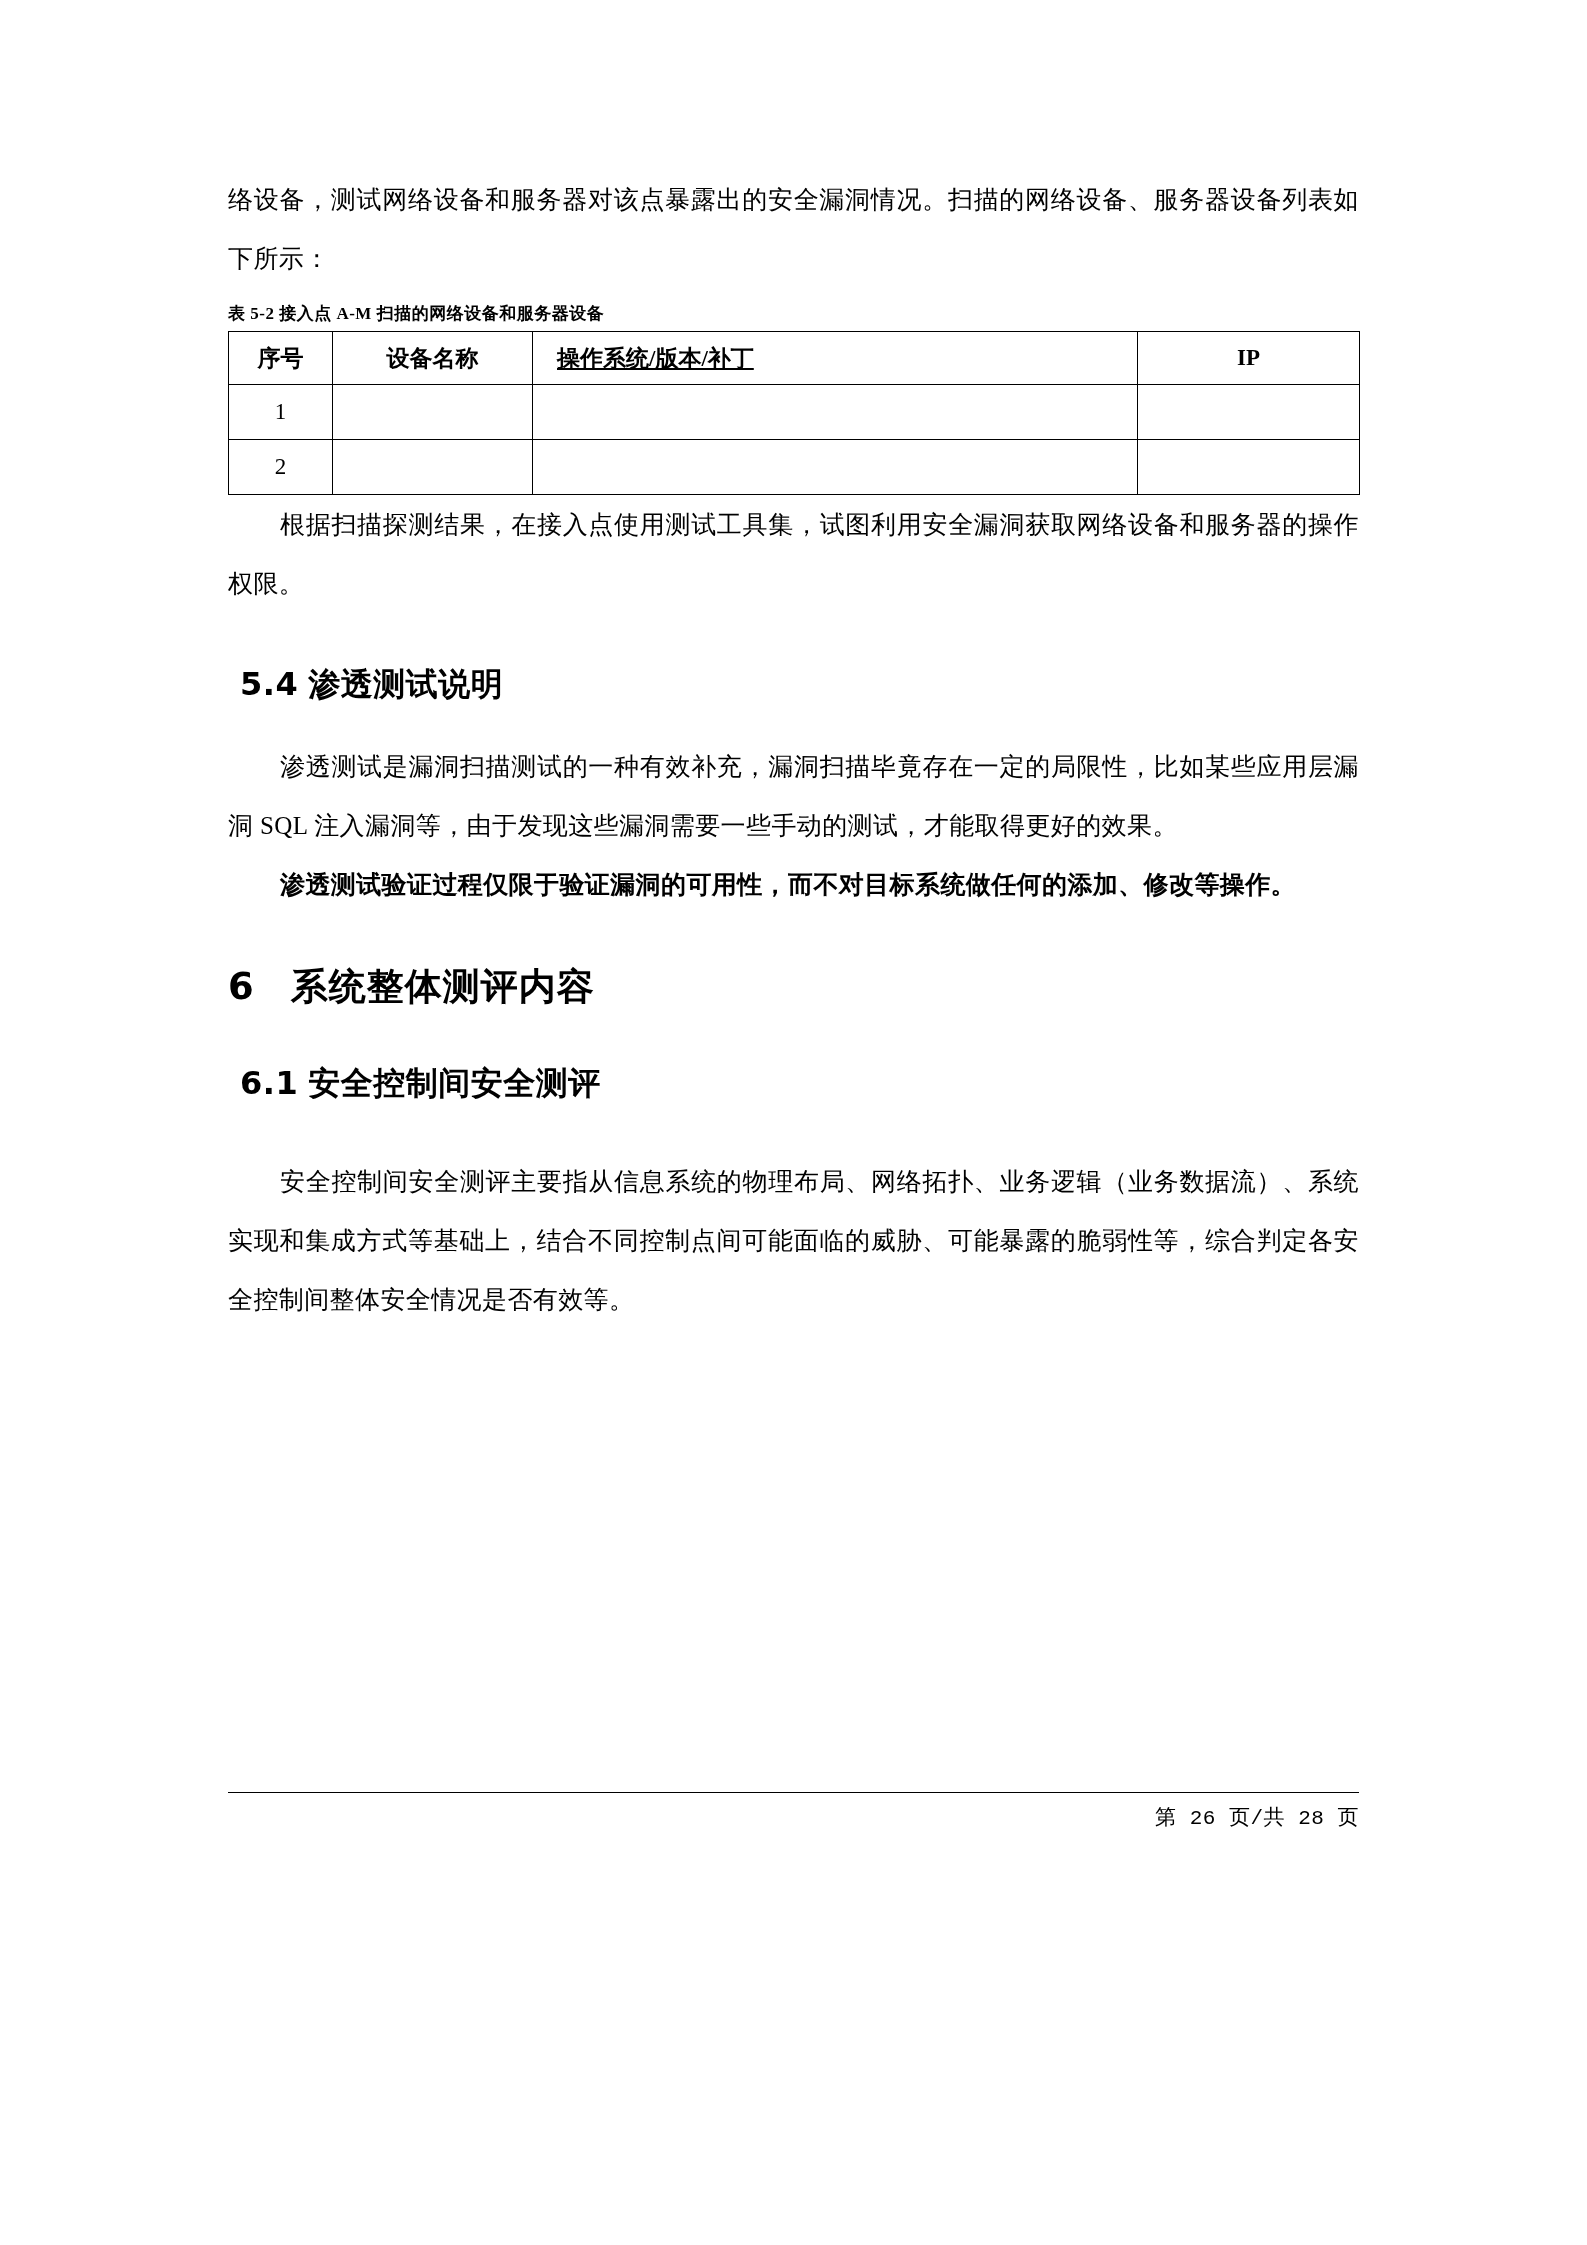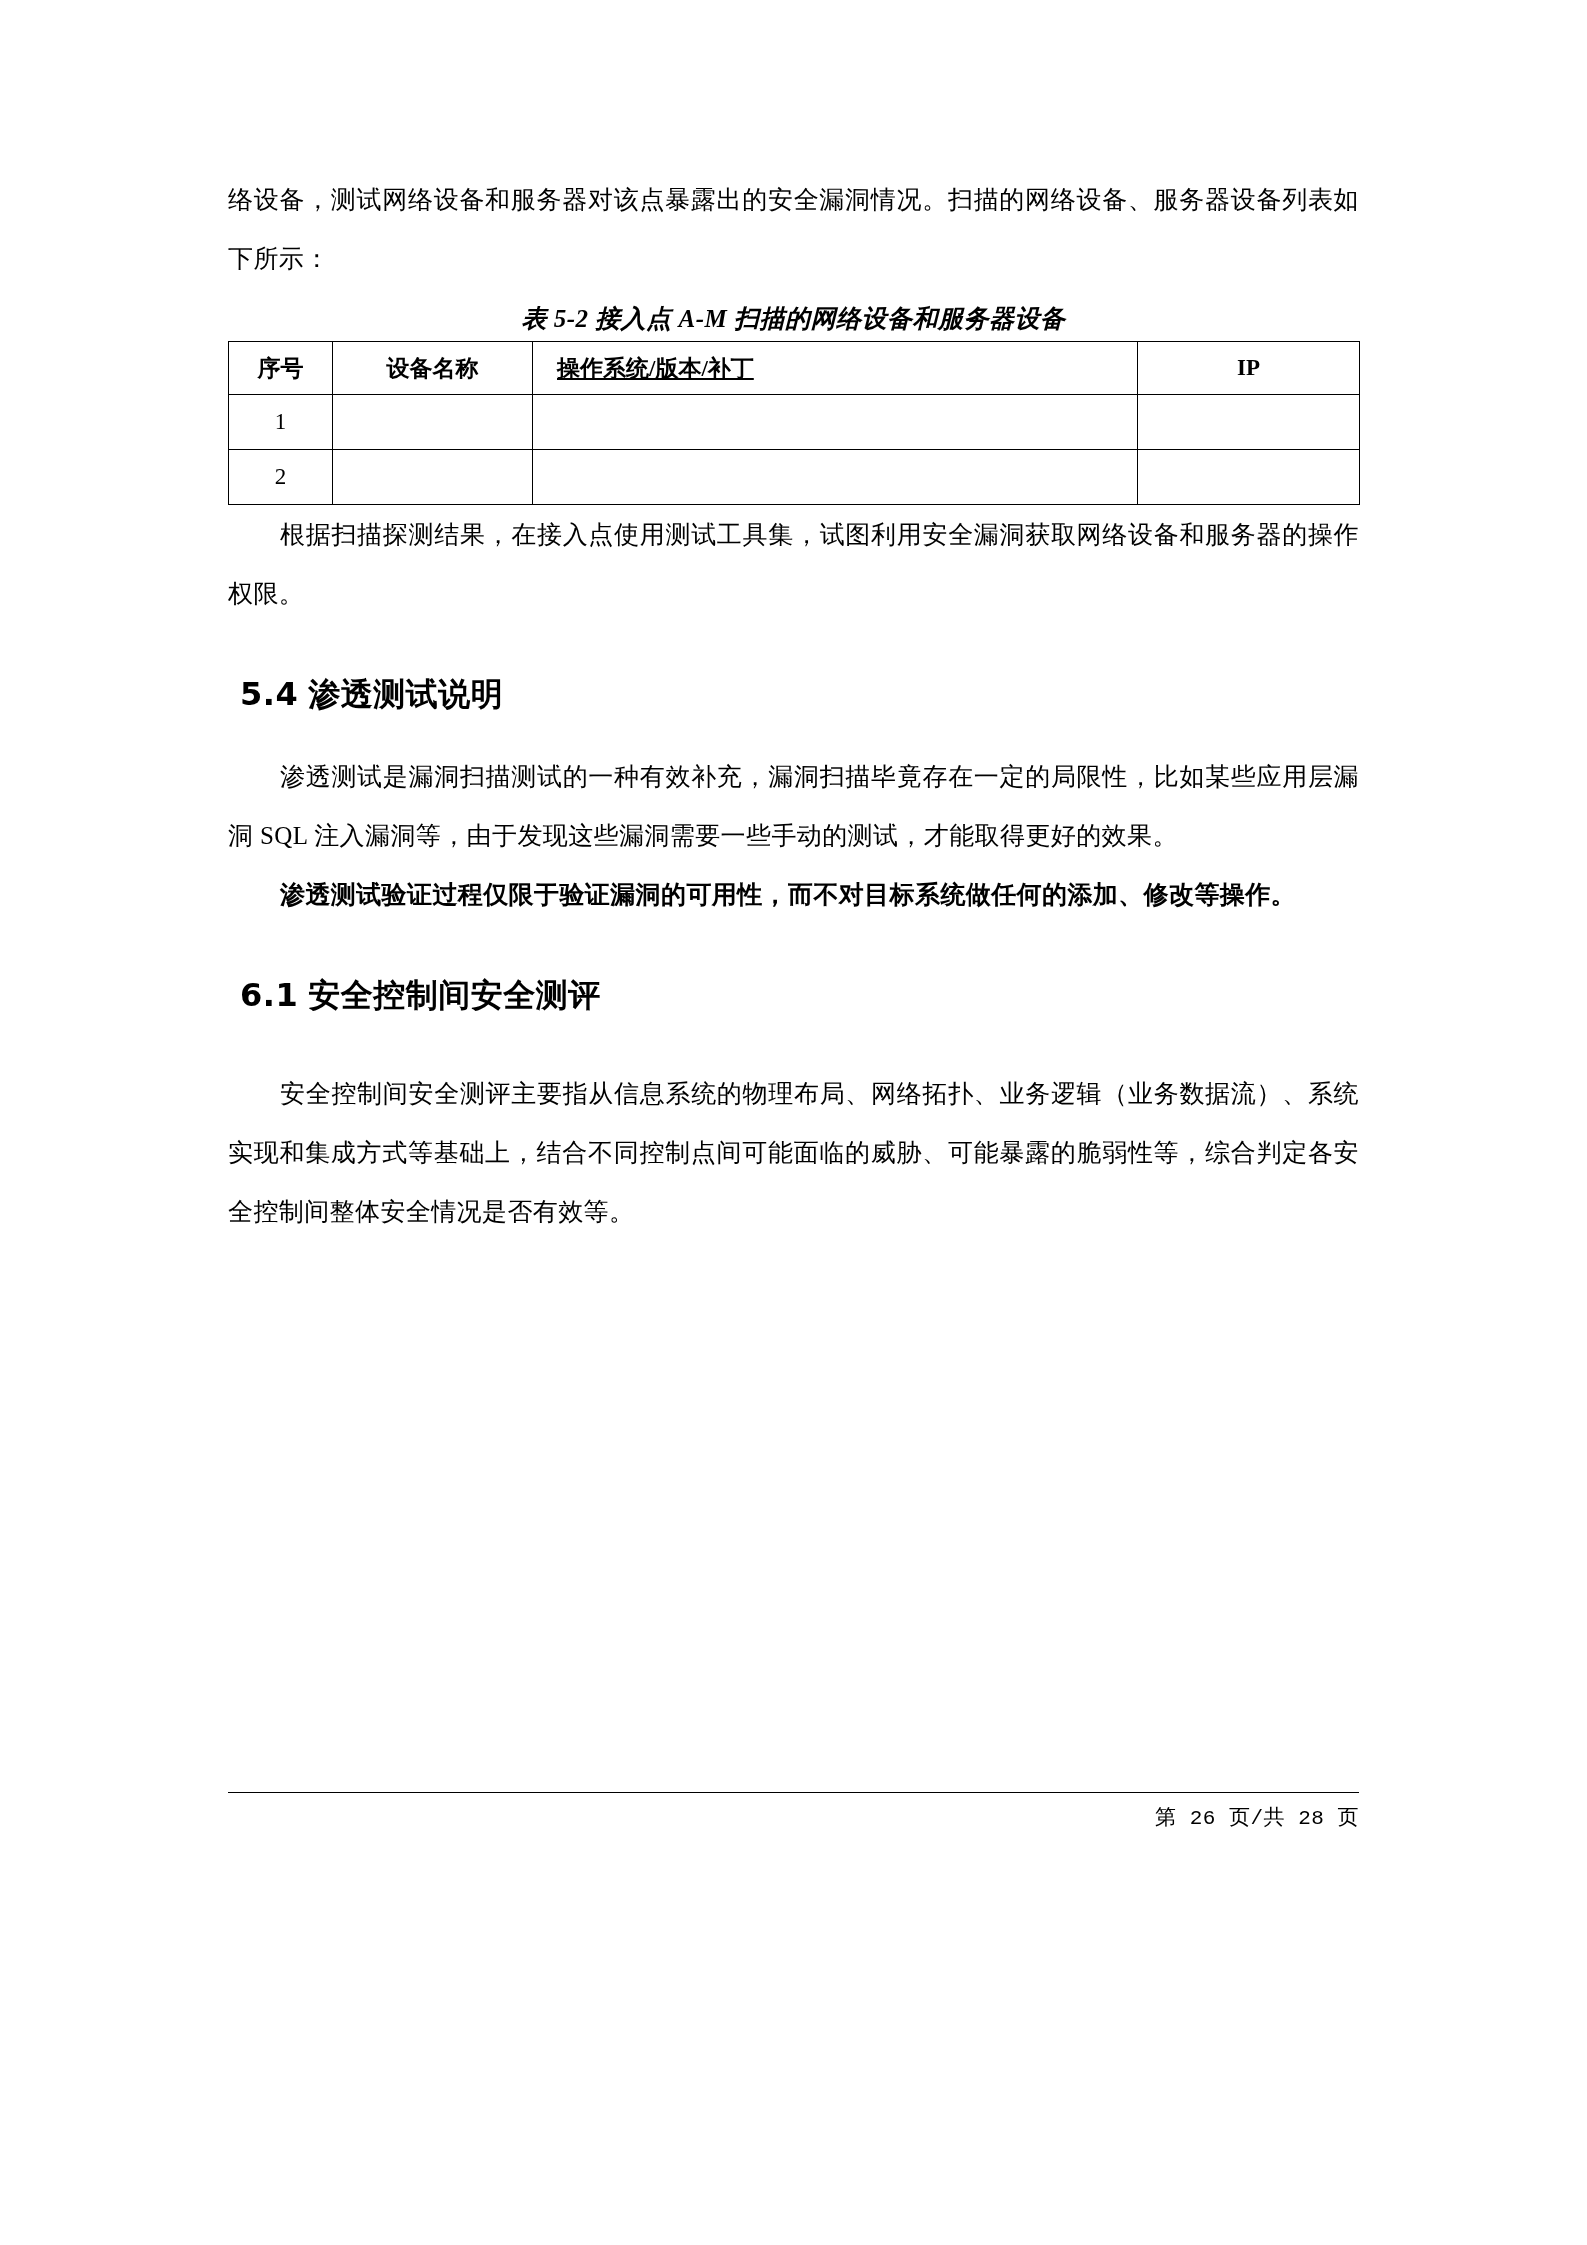--- a/index.html
+++ b/index.html
@@ -29,26 +29,25 @@
     margin: 0;
     letter-spacing: 0.4px;
   }
   .indent {
     text-indent: 52px;
   }
   .bold {
     font-weight: bold;
   }
   .table-caption {
-    text-align: center;
-    font-size: 25px;
+    text-align: left;
+    font-size: 17px;
     font-weight: bold;
     margin: 14px 0 6px 0;
     letter-spacing: 0.5px;
-    font-style: italic;
   }
   table.dev-table {
     border-collapse: collapse;
     width: 100%;
     table-layout: fixed;
   }
   table.dev-table td, table.dev-table th {
     border: 1.5px solid #000000;
     height: 52px;
     font-size: 23px;
@@ -154,20 +153,23 @@
 
   <p class="para indent">根据扫描探测结果，在接入点使用测试工具集，试图利用安全漏洞获取网络设备和服务器的操作权限。</p>
 
   <h2 class="heading2">
     <span class="num">5.4</span><span>渗透测试说明</span>
   </h2>
 
   <p class="para indent">渗透测试是漏洞扫描测试的一种有效补充，漏洞扫描毕竟存在一定的局限性，比如某些应用层漏洞 SQL 注入漏洞等，由于发现这些漏洞需要一些手动的测试，才能取得更好的效果。</p>
   <p class="para indent bold">渗透测试验证过程仅限于验证漏洞的可用性，而不对目标系统做任何的添加、修改等操作。</p>
 
+  <h1 class="heading1">
+    <span class="num">6</span><span>系统整体测评内容</span>
+  </h1>
 
 
   <h2 class="heading2">
     <span class="num">6.1</span><span>安全控制间安全测评</span>
   </h2>
 
   <div class="spacer-sm"></div>
   <p class="para indent">安全控制间安全测评主要指从信息系统的物理布局、网络拓扑、业务逻辑（业务数据流）、系统实现和集成方式等基础上，结合不同控制点间可能面临的威胁、可能暴露的脆弱性等，综合判定各安全控制间整体安全情况是否有效等。</p>
 
   <div class="footer">

